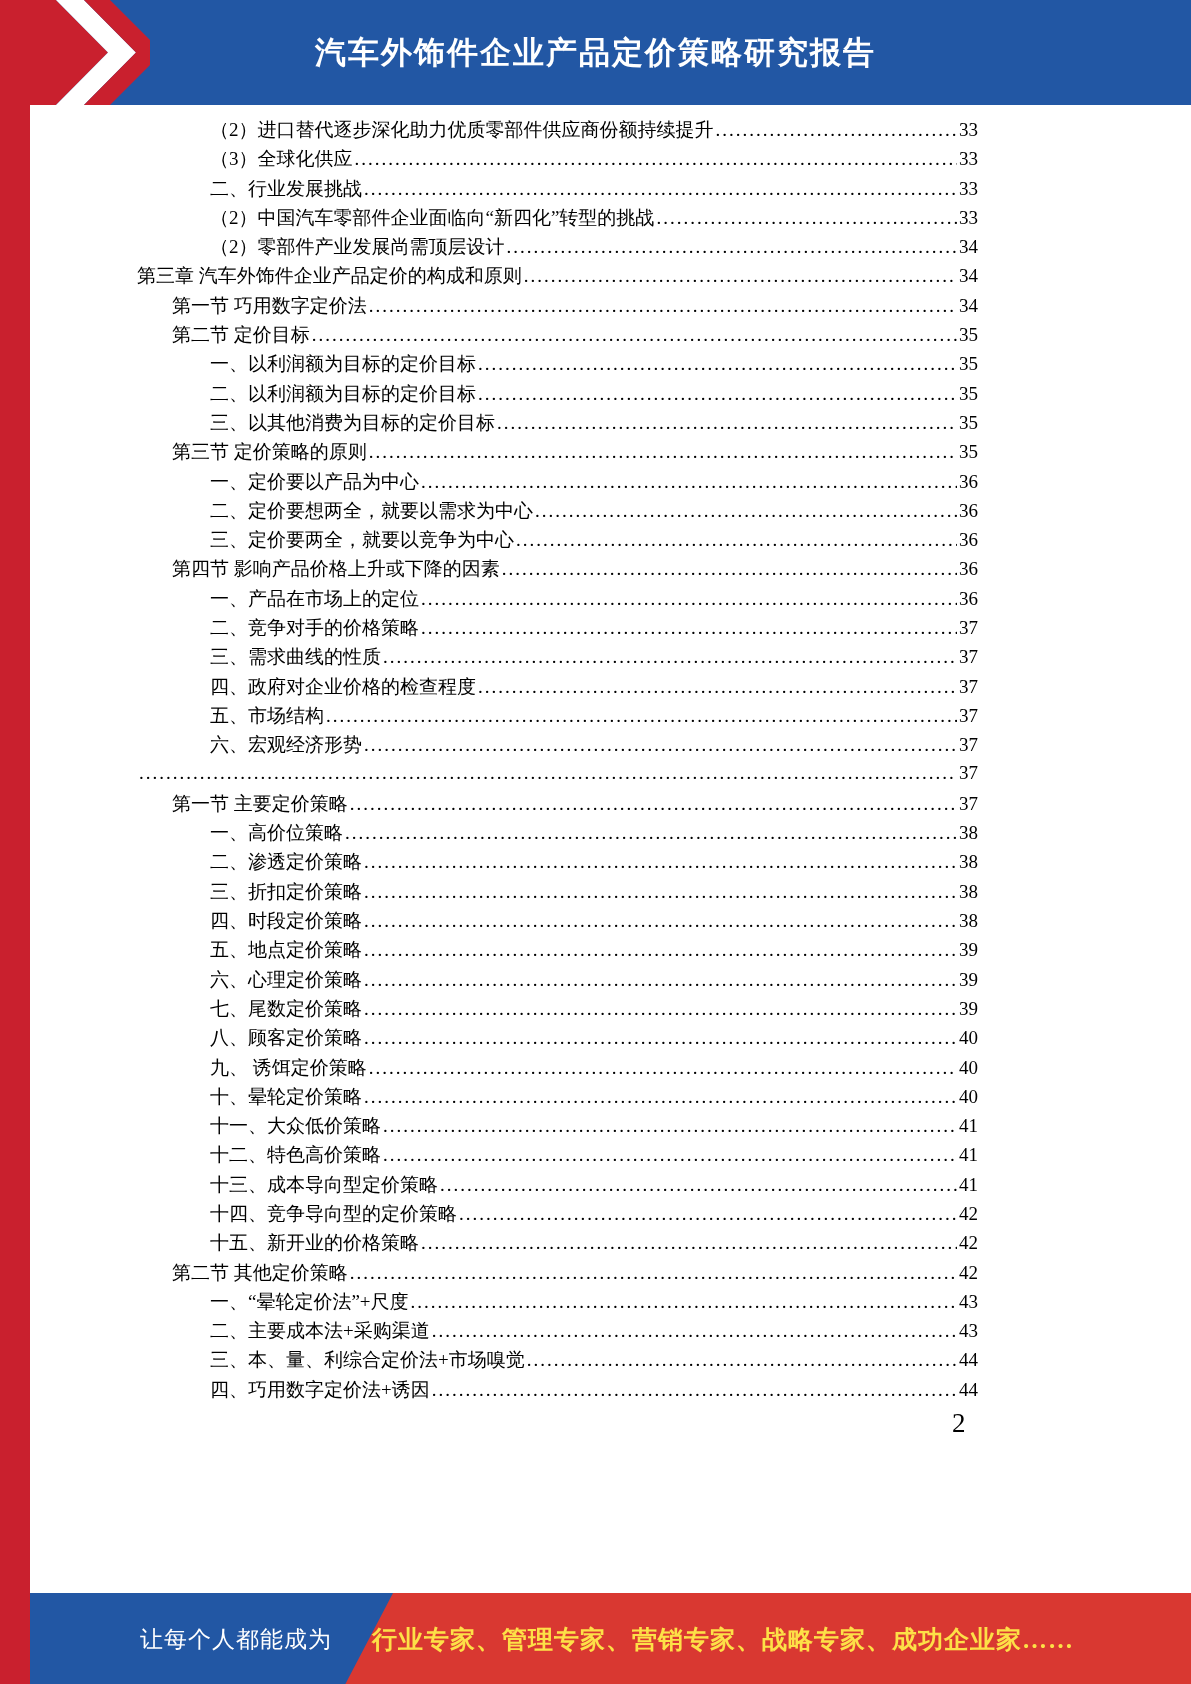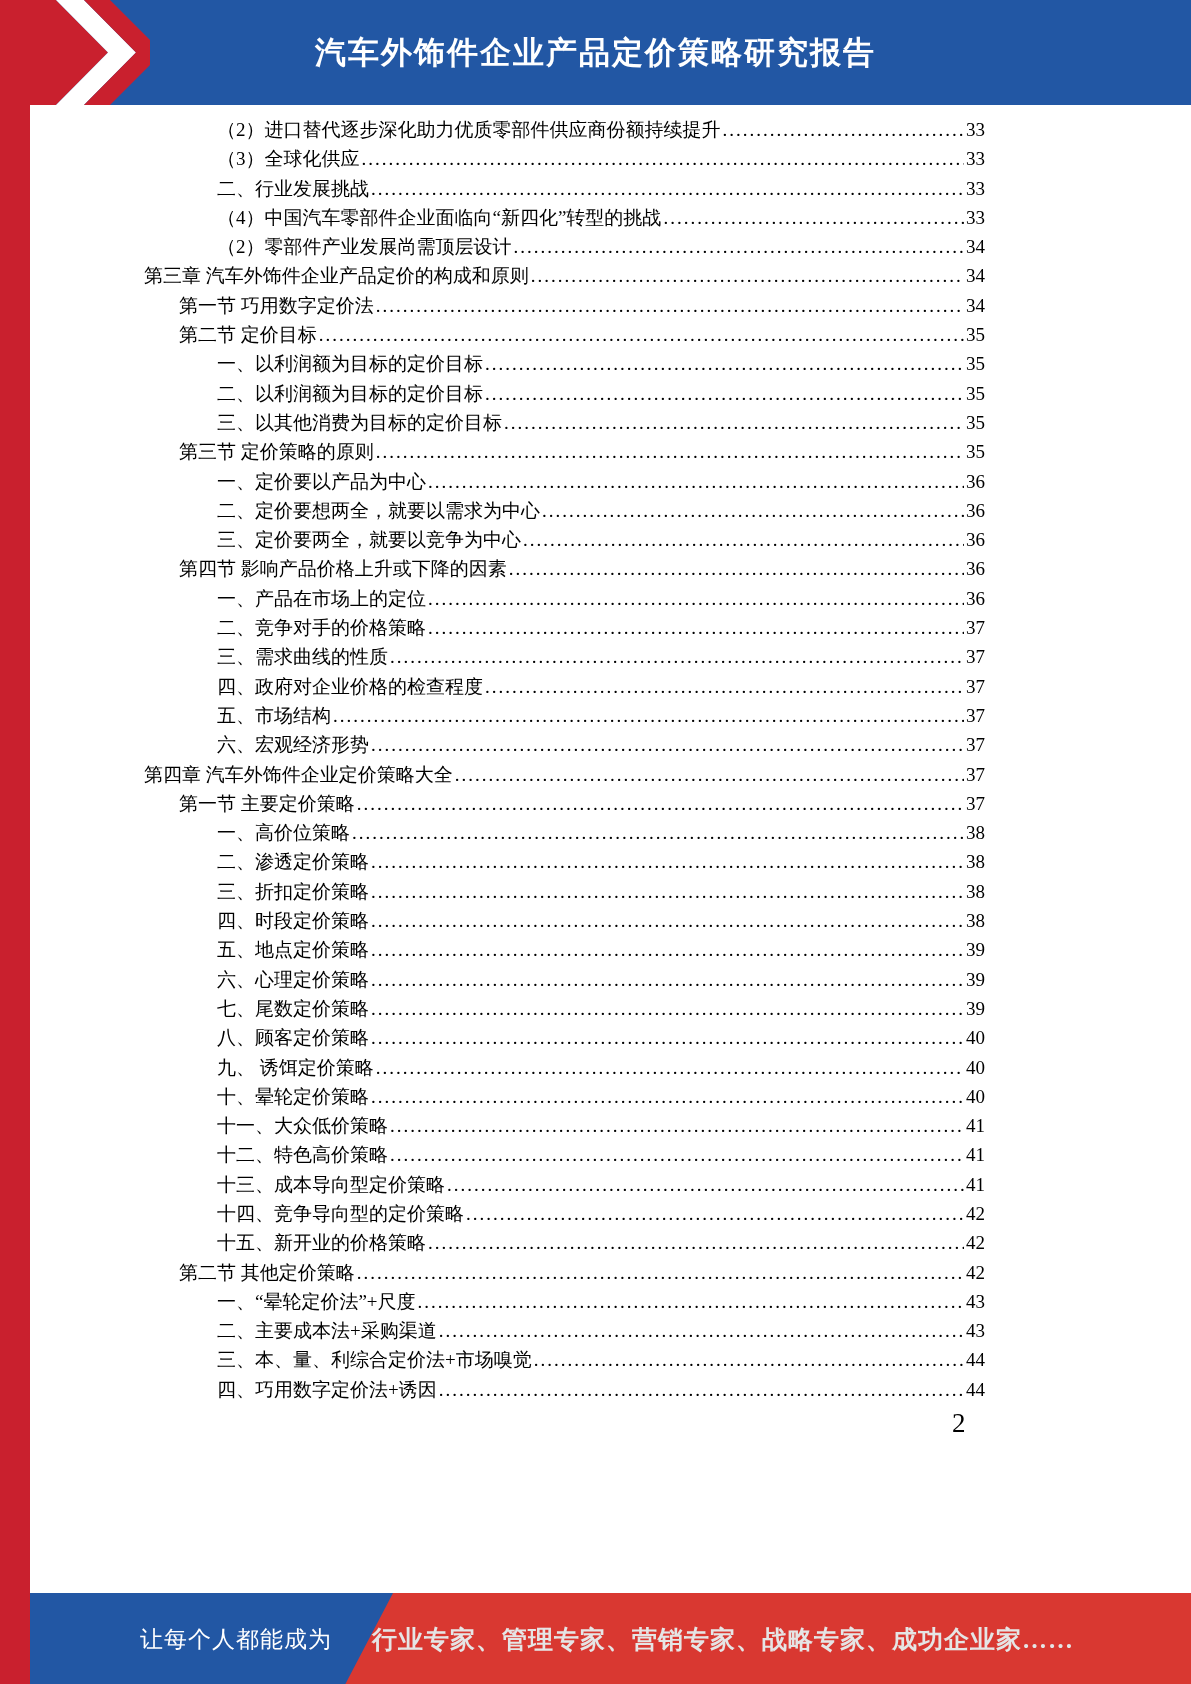--- a/index.html
+++ b/index.html
@@ -38,21 +38,21 @@
     transform: translateY(-50%);
     text-align: center;
     color: #ffffff;
     font-size: 31px;
     font-weight: bold;
     letter-spacing: 2px;
   }
 
   .toc {
     position: absolute;
-    left: 144px;
+    left: 137px;
     top: 117px;
     width: 841px;
   }
   .toc-row {
     display: flex;
     align-items: baseline;
     height: 29.3px;
     font-size: 19px;
     color: #000000;
     overflow: hidden;
@@ -103,21 +103,21 @@
     color: #ffffff;
     font-size: 23px;
     letter-spacing: 1px;
     z-index: 2;
   }
   .footer-right {
     position: absolute;
     left: 372px;
     top: 50%;
     transform: translateY(-50%);
-    color: #e5e5e5;
+    color: #fde047;
     font-size: 25px;
     font-weight: bold;
     letter-spacing: 1px;
     z-index: 2;
   }
 </style>
 </head>
 <body>
 
 <div class="page">
@@ -143,21 +143,21 @@
         <span class="toc-text">（3）全球化供应</span>
         <span class="dots"></span>
         <span class="toc-page">33</span>
       </div>
       <div class="toc-row level-item">
         <span class="toc-text">二、行业发展挑战</span>
         <span class="dots"></span>
         <span class="toc-page">33</span>
       </div>
       <div class="toc-row level-item">
-        <span class="toc-text">（4）中国汽车零部件企业面临向“新四化”转型的挑战</span>
+        <span class="toc-text">（2）中国汽车零部件企业面临向“新四化”转型的挑战</span>
         <span class="dots"></span>
         <span class="toc-page">33</span>
       </div>
       <div class="toc-row level-item">
         <span class="toc-text">（2）零部件产业发展尚需顶层设计</span>
         <span class="dots"></span>
         <span class="toc-page">34</span>
       </div>
       <div class="toc-row level-chapter">
         <span class="toc-text">第三章 汽车外饰件企业产品定价的构成和原则</span>
@@ -238,21 +238,20 @@
         <span class="toc-text">五、市场结构</span>
         <span class="dots"></span>
         <span class="toc-page">37</span>
       </div>
       <div class="toc-row level-item">
         <span class="toc-text">六、宏观经济形势</span>
         <span class="dots"></span>
         <span class="toc-page">37</span>
       </div>
       <div class="toc-row level-chapter">
-        <span class="toc-text">第四章 汽车外饰件企业定价策略大全</span>
         <span class="dots"></span>
         <span class="toc-page">37</span>
       </div>
       <div class="toc-row level-section">
         <span class="toc-text">第一节 主要定价策略</span>
         <span class="dots"></span>
         <span class="toc-page">37</span>
       </div>
       <div class="toc-row level-item">
         <span class="toc-text">一、高价位策略</span>

